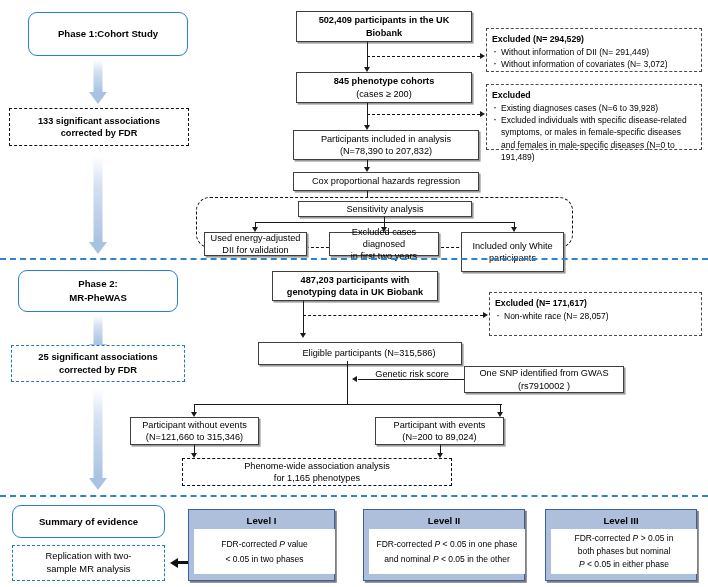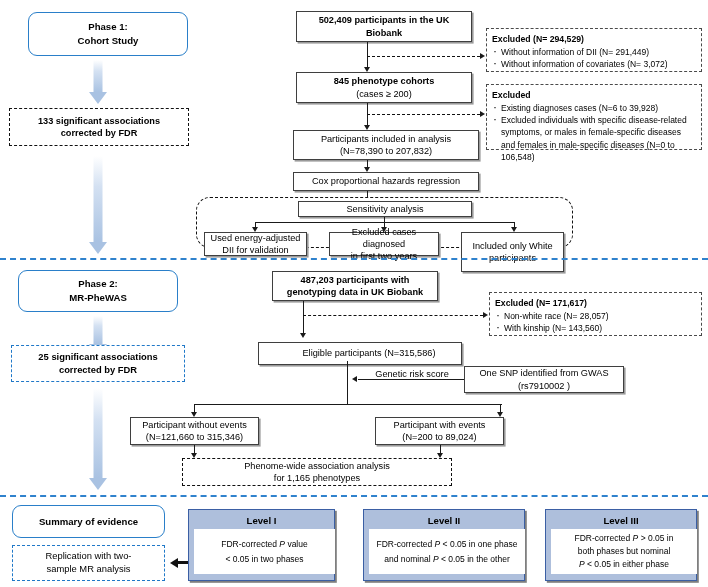--- a/index.html
+++ b/index.html
@@ -164,21 +164,21 @@
     line-height:1.65;
     padding:2px 3px;
   }
   .ital{font-style:italic;}
 </style>
 </head>
 <body>
 
 <div id="canvas">
 
-  <div class="abs box-round-blue" style="left:28px;top:12px;width:160px;height:44px;flex-direction:column;">
+  <div class="abs box-round-blue" style="left:28px;top:12px;width:160px;height:44px;flex-direction:row;">
     <span>Phase 1:</span>
     <span>Cohort Study</span>
   </div>
 
   <div class="abs big-arrow" style="left:88px;top:60px;width:20px;height:44px;">
     <div class="shaft" style="height:32px;"></div>
     <div class="head" style="top:32px;"></div>
   </div>
 
   <div class="abs box-dash-black bold" style="left:9px;top:108px;width:180px;height:38px;flex-direction:column;">
@@ -259,21 +259,21 @@
     <ul>
       <li>Without information of DII (N= 291,449)</li>
       <li>Without information of covariates (N= 3,072)</li>
     </ul>
   </div>
 
   <div class="abs excluded-panel" style="left:486px;top:84px;width:216px;height:66px;">
     <span class="exc-title">Excluded</span>
     <ul>
       <li>Existing diagnoses cases (N=6 to 39,928)</li>
-      <li>Excluded individuals with specific disease-related symptoms, or males in female-specific diseases and females in male-specific diseases (N=0 to 106,548)</li>
+      <li>Excluded individuals with specific disease-related symptoms, or males in female-specific diseases and females in male-specific diseases (N=0 to 191,489)</li>
     </ul>
   </div>
 
   <div class="abs divider" style="left:0px;top:258px;width:708px;"></div>
 
   <div class="abs box-round-blue" style="left:18px;top:270px;width:160px;height:42px;flex-direction:column;">
     <span>Phase 2:</span>
     <span>MR-PheWAS</span>
   </div>
 
@@ -299,21 +299,20 @@
 
   <div class="abs vline" style="left:303px;top:301px;height:32px;"></div>
   <div class="abs arrow-down" style="left:300.2px;top:333px;"></div>
   <div class="abs hline-dash" style="left:303px;top:315px;width:180px;"></div>
   <div class="abs arrow-right" style="left:483px;top:311.6px;"></div>
 
   <div class="abs excluded-panel" style="left:489px;top:292px;width:213px;height:44px;">
     <span class="exc-title">Excluded (N= 171,617)</span>
     <ul>
       <li>Non-white race (N= 28,057)</li>
-      <li>With kinship (N= 143,560)</li>
     </ul>
   </div>
 
   <div class="abs box-solid shadowed" style="left:258px;top:342px;width:204px;height:23px;padding-left:22px;">
     <span>Eligible participants (N=315,586)</span>
   </div>
 
   <div class="abs box-solid shadowed" style="left:464px;top:366px;width:160px;height:27px;flex-direction:column;">
     <span>One SNP identified from GWAS</span>
     <span>(rs7910002 )</span>

